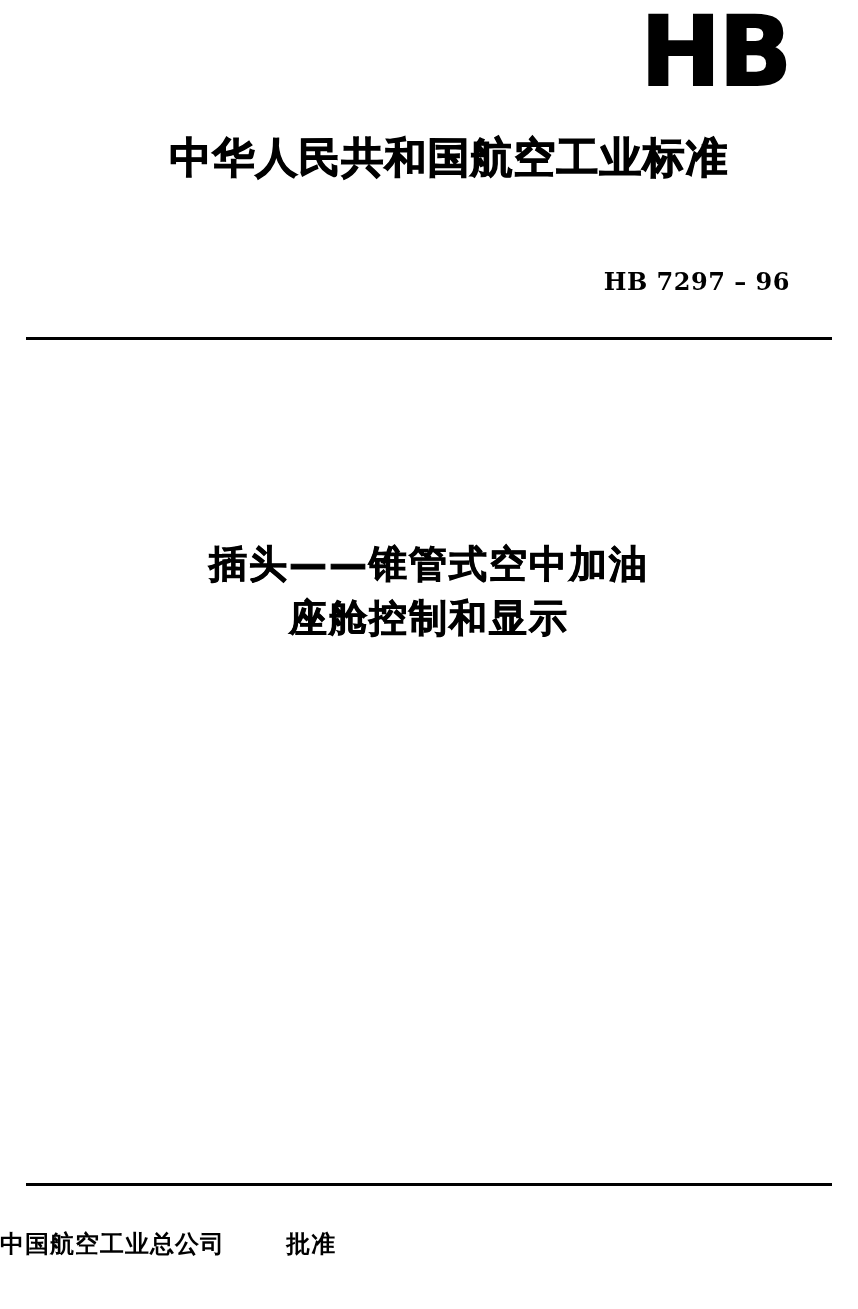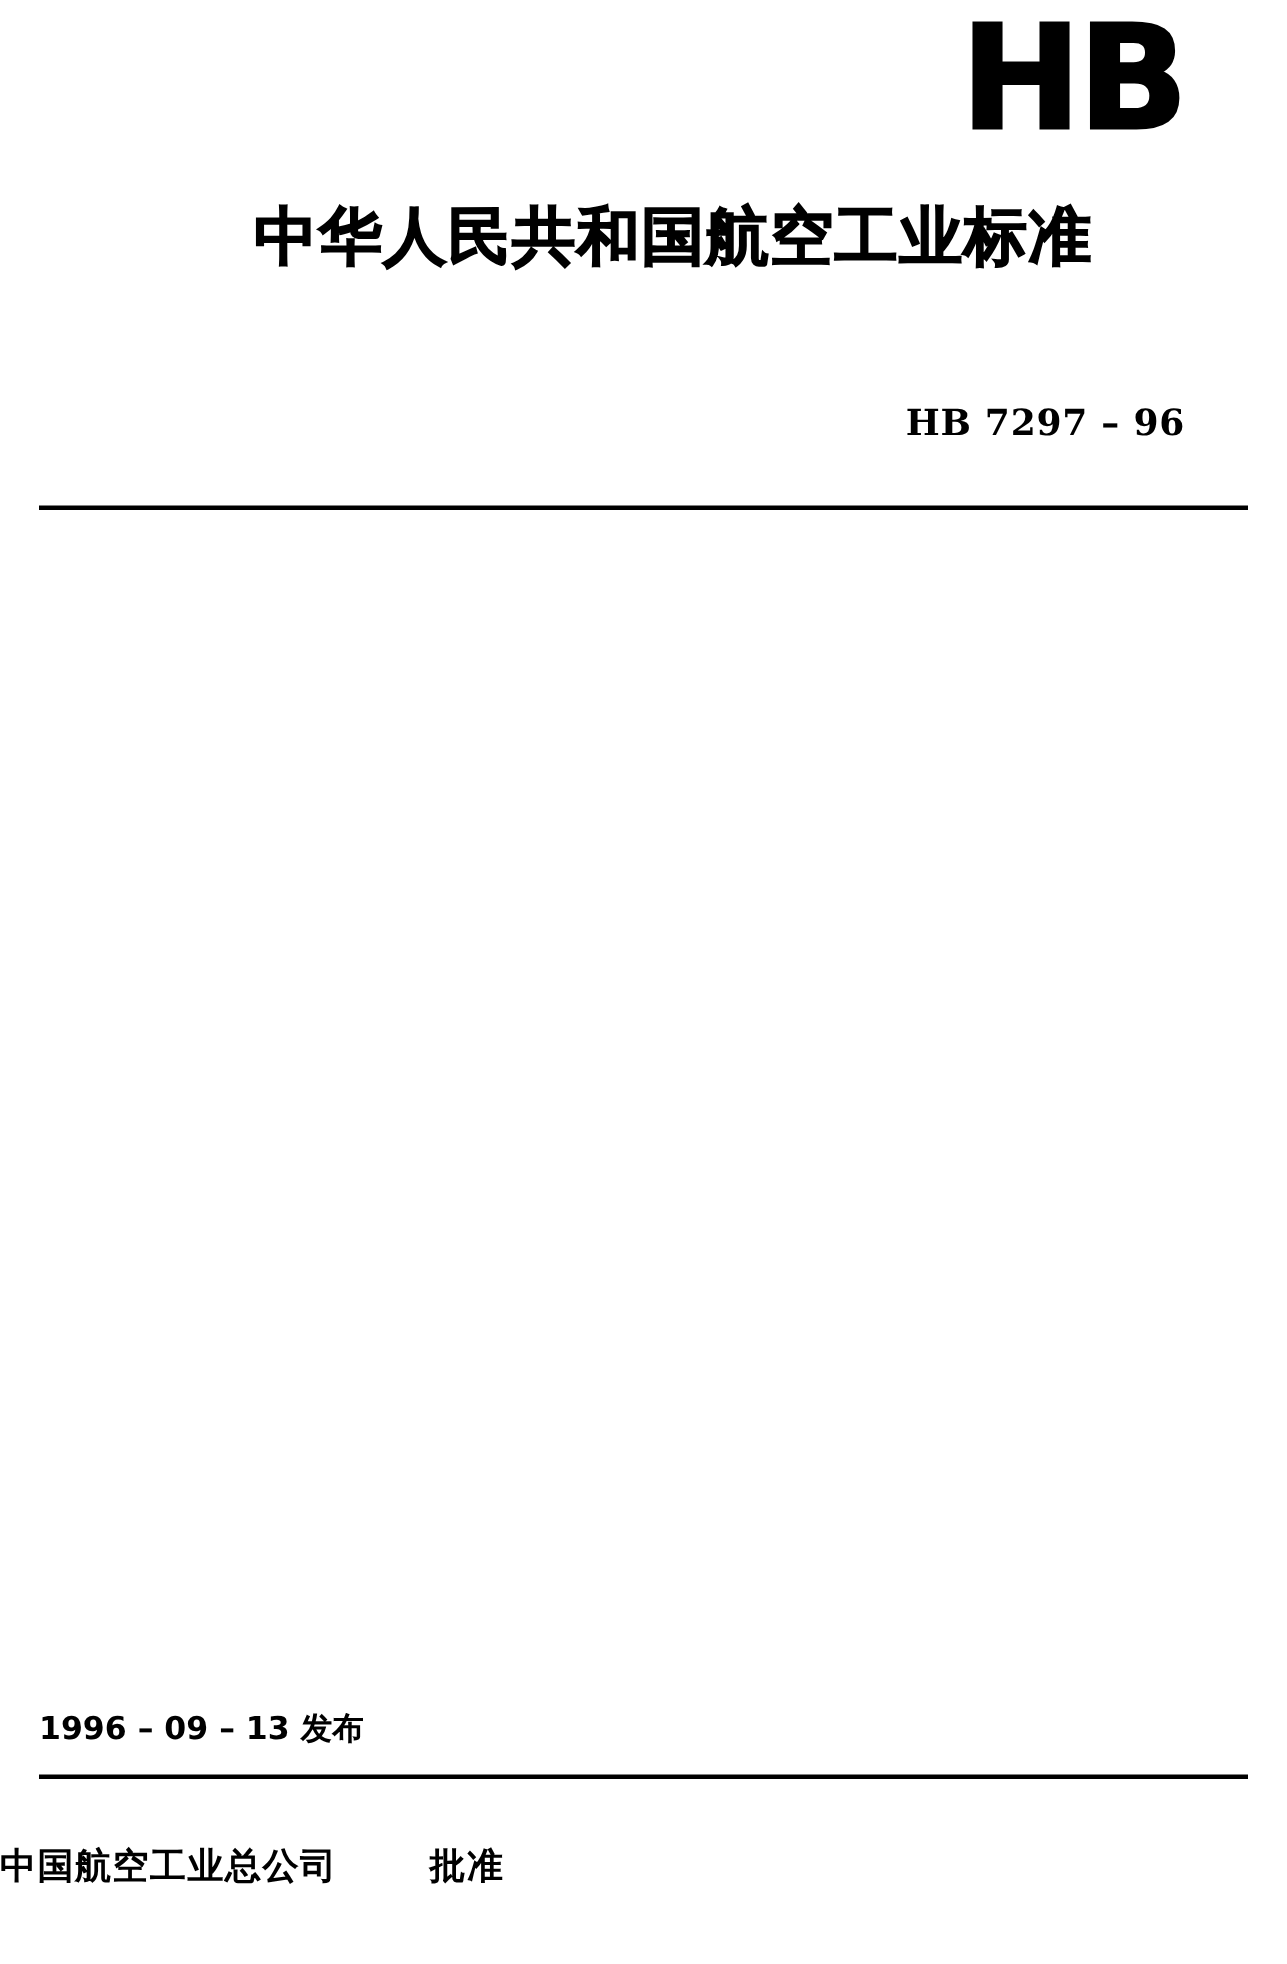--- a/index.html
+++ b/index.html
@@ -149,23 +149,26 @@
 <div class="page">
 
   <div class="logo">HB</div>
 
   <div class="std-heading">中华人民共和国航空工业标准</div>
 
   <div class="std-number">HB 7297 – 96</div>
 
   <div class="rule-top"></div>
 
+  <div class="title-block">
+    <span class="title-line">插头——锥管式空中加油</span>
+    <span class="title-line">座舱控制和显示</span>
+  </div>
 
   <div class="date-row">
-    <span class="date-left">1996 – 09 – 13 发布</span>
   </div>
 
   <div class="rule-bottom"></div>
 
   <div class="issuer">
     <span>中国航空工业总公司</span>
     <span class="issuer-approve">批准</span>
   </div>
 
 </div>

